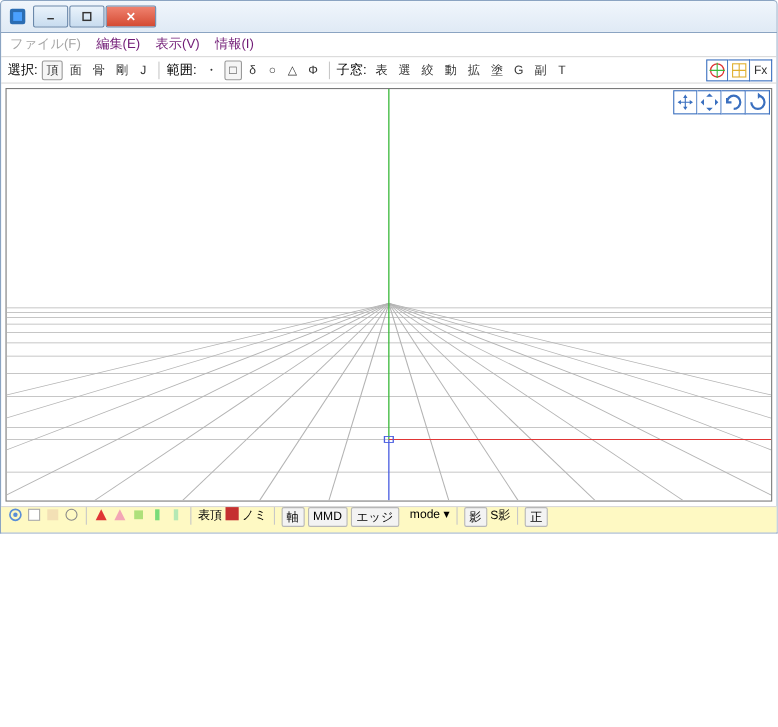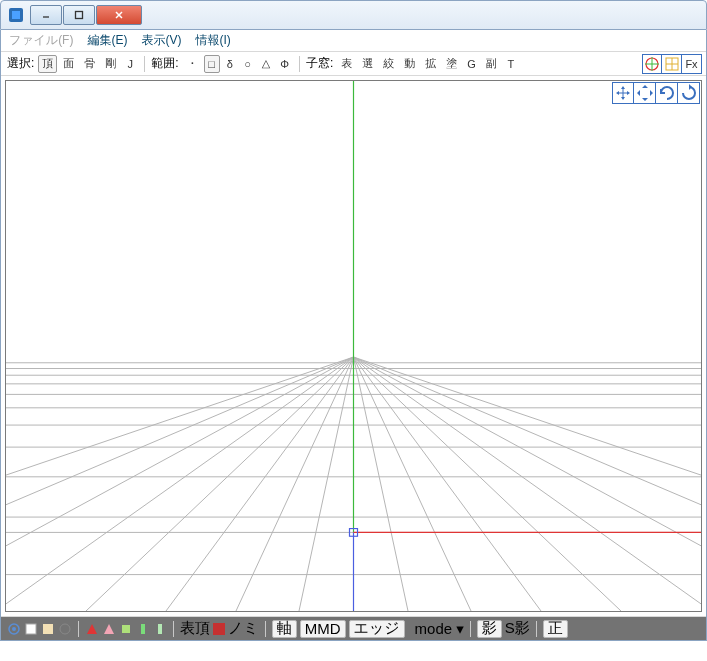--- a/index.html
+++ b/index.html
@@ -8,25 +8,25 @@
 
 .titlebar { height: 30px; background: linear-gradient(#f0f6fc, #e0eaf5); border: 1px solid #8ba4c2; border-radius: 4px 4px 0 0; display: flex; align-items: center; padding: 0 0 0 8px; }
 .titlebar .appicon { width: 14px; height: 14px; background: #2b6db3; border-radius: 2px; margin-right: 6px; display:flex; align-items:center; justify-content:center; }
 .titlebar .title { font-size: 12px; color: #222; flex: 1; }
 .winbtns { display: flex; }
 .winbtn { width: 32px; height: 20px; margin-left: 1px; border: 1px solid #6a88aa; border-radius: 2px; display: flex; align-items: center; justify-content: center; font-size: 11px; cursor: pointer; }
 .winbtn.min { background: linear-gradient(#eaf3fb,#c8dcef); }
 .winbtn.max { background: linear-gradient(#eaf3fb,#c8dcef); }
 .winbtn.close { background: linear-gradient(#f08370,#d44a32); color:#fff; width:46px; height:20px; }
 
-.window-body { border: 1px solid #8ba4c2; border-top: none; height: 611px; background: #fff; position: relative; }
+.window-body { border: 1px solid #8ba4c2; border-top: none; height: 455px; background: #fff; position: relative; }
 
 
 .menubar { height: 22px; border-bottom: 1px solid #d9d9d9; display: flex; align-items: center; padding: 0 8px; font-size: 12px; gap: 14px; }
-.menu-item { color: #0c4a6e; cursor: pointer; }
+.menu-item { color: #701a75; cursor: pointer; }
 .menu-item.disabled { color: #a5a5a5; cursor: default; }
 
 
 .toolbar { height: 24px; border-bottom: 1px solid #d9d9d9; display: flex; align-items: center; padding: 0 6px; font-size: 12px; gap: 2px; position: relative; }
 .tb-label { margin-right: 2px; text-align: right; }
 .tb-btn { min-width: 16px; height: 18px; padding: 0 3px; border: 1px solid transparent; border-radius: 2px; display: inline-flex; align-items: center; justify-content: center; cursor: pointer; font-size: 11px; color:#333; }
 .tb-btn.boxed { border: 1px solid #999; background:#f5f5f5; }
 .tb-sep { width: 1px; height: 16px; background: #c8c8c8; margin: 0 4px; }
 .tb-right { position: absolute; right: 4px; top: 2px; display: flex; gap: 0; }
 .tb-icon { width: 20px; height: 20px; border: 1px solid #3a6fbf; display: inline-flex; align-items: center; justify-content: center; cursor: pointer; background:#fff; }
@@ -38,21 +38,21 @@
 .nav-icons .navbtn { width: 22px; height: 22px; border: 1px solid #3a6fbf; border-left: none; background: #fff; display: flex; align-items: center; justify-content: center; cursor: pointer; }
 .nav-icons .navbtn:first-child { border-left: 1px solid #3a6fbf; }
 .grid-svg { position: absolute; inset: 0; width: 100%; height: 100%; }
 line.g { stroke: #b3b3b3; stroke-width: 1; }
 line.axis-y { stroke: #3cb93c; stroke-width: 1.2; }
 line.axis-x { stroke: #e03535; stroke-width: 1.2; }
 line.axis-z { stroke: #4a5ee0; stroke-width: 1.2; }
 rect.origin { fill: none; stroke: #4a5ee0; stroke-width: 1.2; }
 
 
-.statusbar { position: absolute; bottom: 0; left: 0; right: 0; height: 24px; border-top: 1px solid #d9d9d9; display: flex; align-items: center; padding: 0 6px; font-size: 15px; gap: 3px; background:#737373; }
+.statusbar { position: absolute; bottom: 0; left: 0; right: 0; height: 24px; border-top: 1px solid #d9d9d9; display: flex; align-items: flex-start; padding: 0 6px; font-size: 11px; gap: 3px; background:#fef9c3; }
 .sb-btn { height: 18px; padding: 0 4px; border: 1px solid #b7b7b7; border-radius: 2px; display: inline-flex; align-items: center; justify-content: center; cursor: pointer; background:#f3f3f3; }
 .sb-icon { width: 14px; height: 14px; display: inline-flex; align-items: center; justify-content: center; cursor: pointer; }
 .sb-swatch { width: 12px; height: 12px; }
 .sb-sep { width: 1px; height: 16px; background: #c8c8c8; margin: 0 3px; }
 </style>
 </head>
 <body>
 
 <div class="titlebar">
   <div class="appicon">

